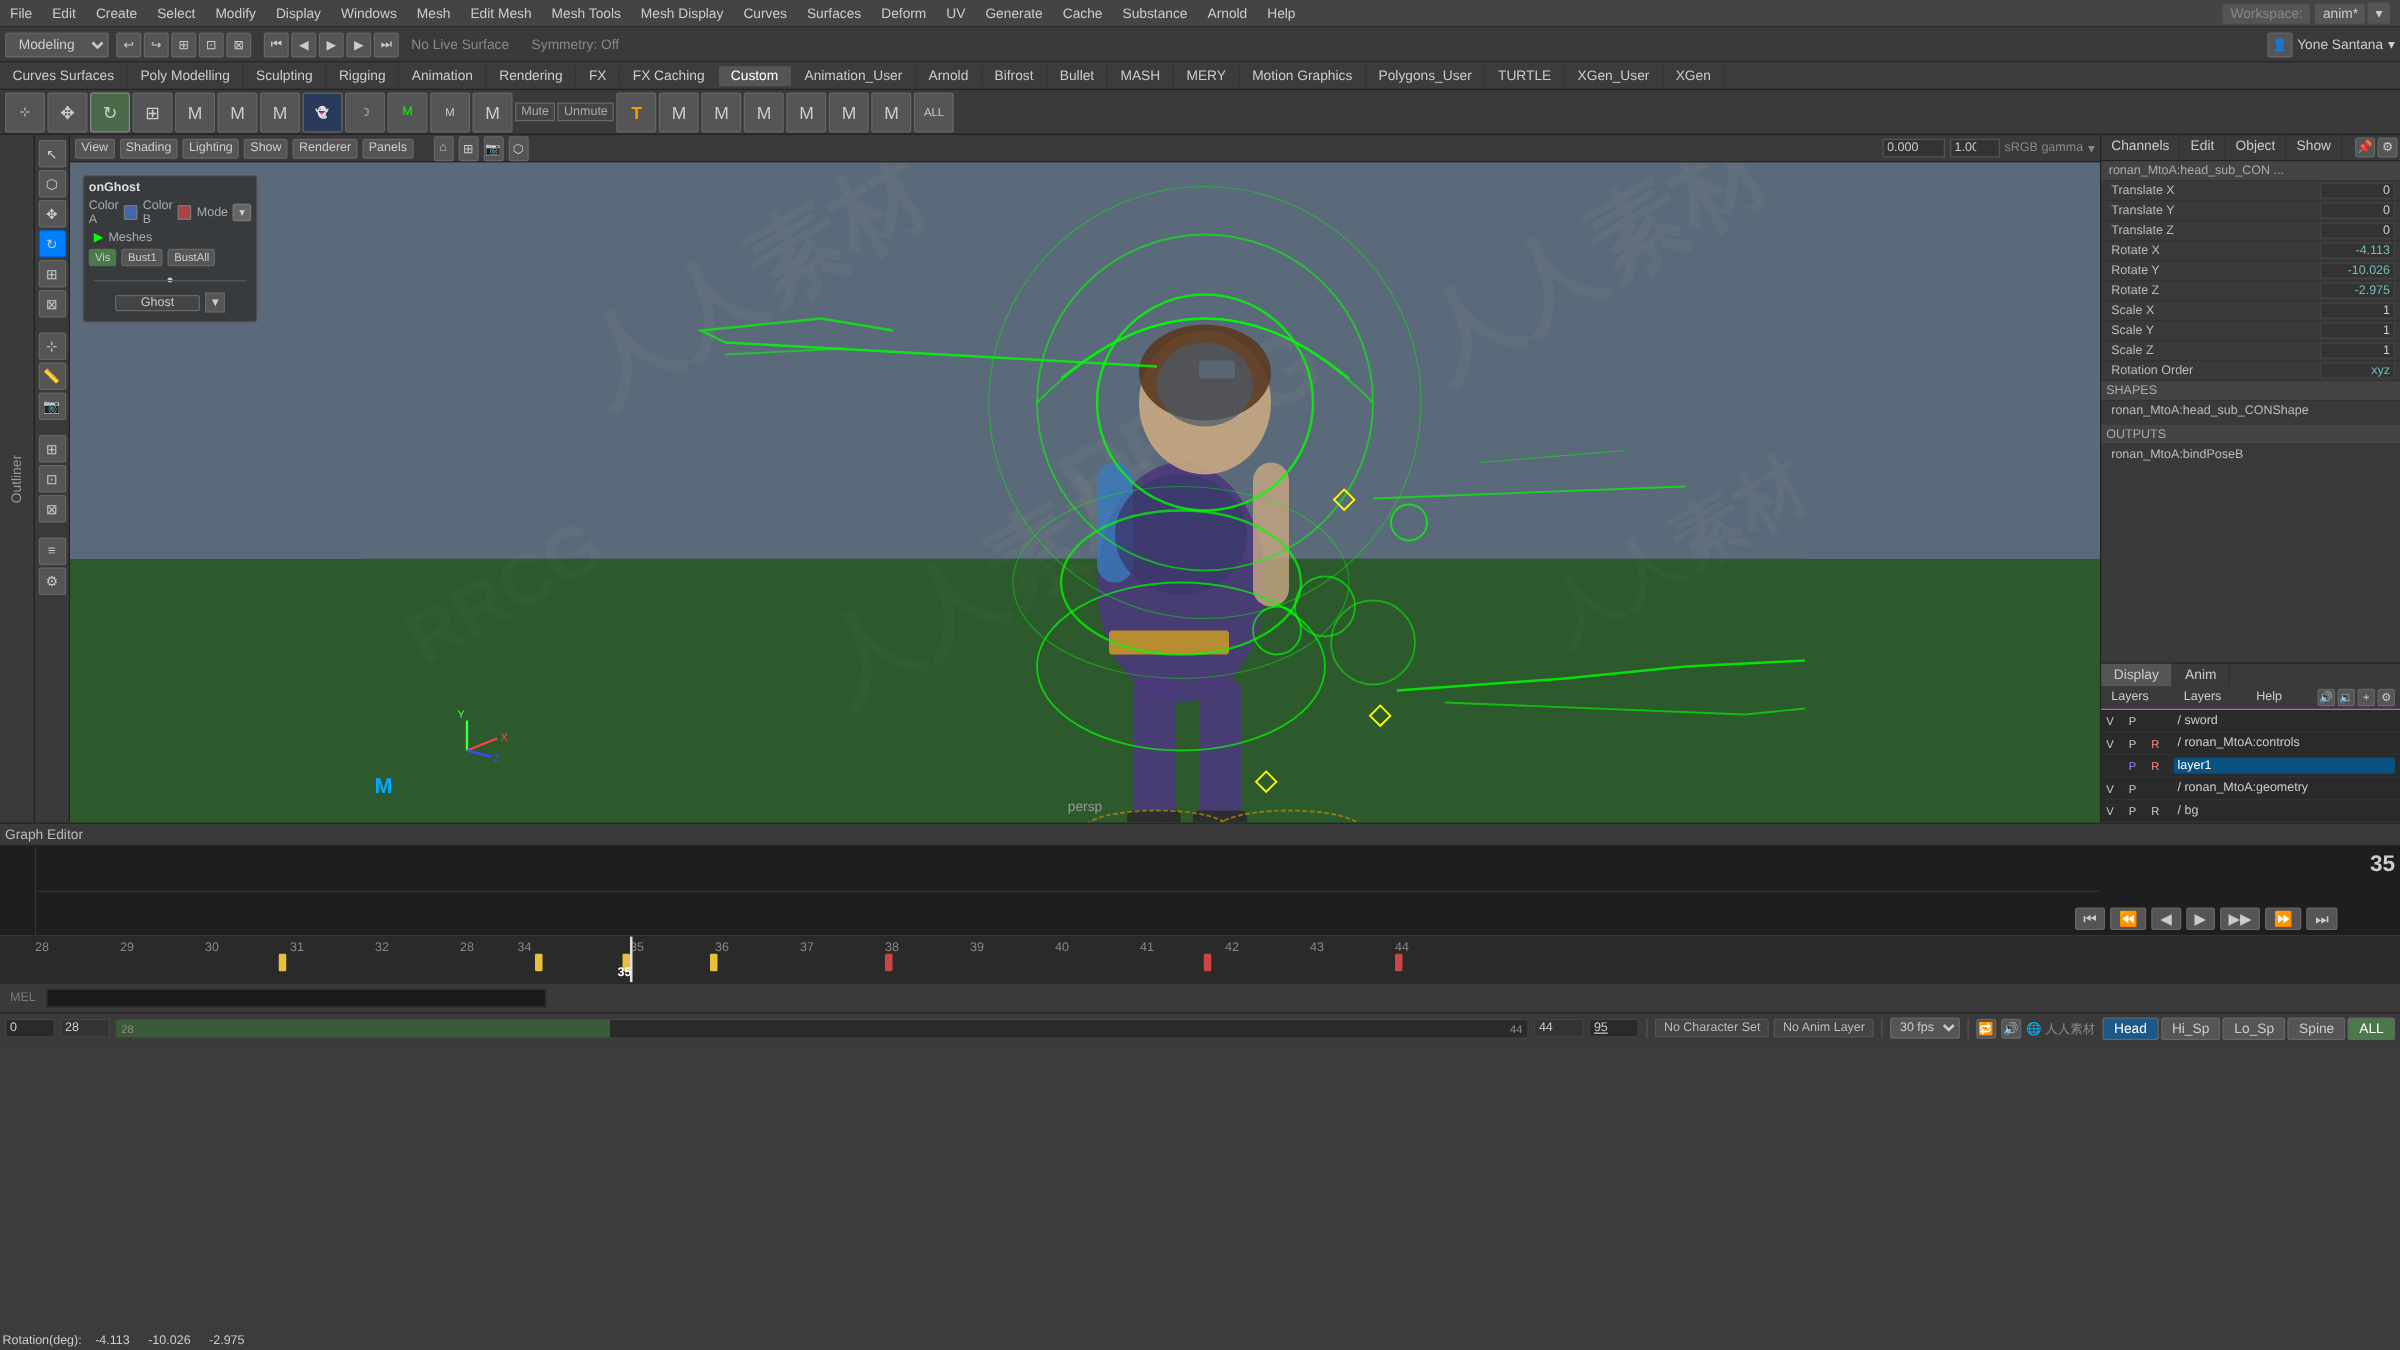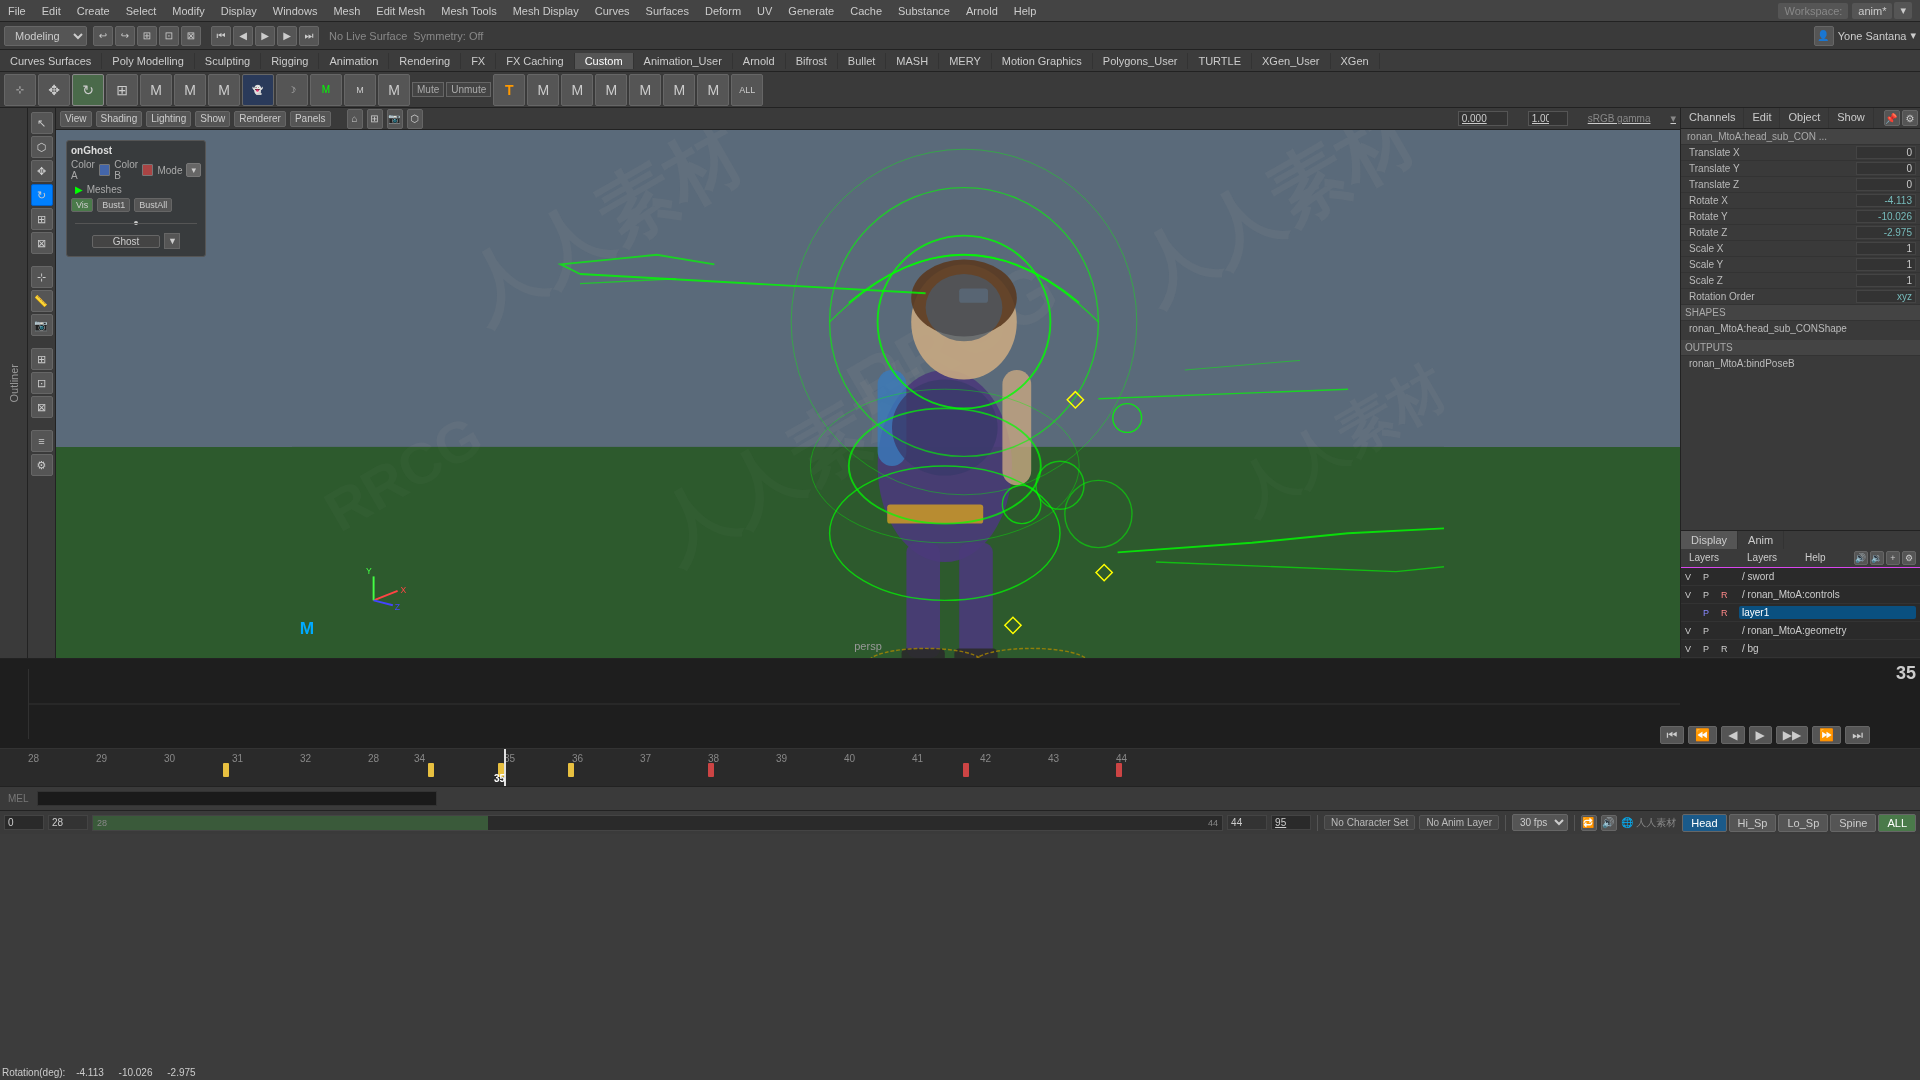--- a/index.html
+++ b/index.html
@@ -166,21 +166,21 @@
     <div class="icon-btn">⊠</div>
   </div>
   <div style="display:flex; gap:2px; margin-left:8px;">
     <div class="icon-btn">⏮</div>
     <div class="icon-btn">◀</div>
     <div class="icon-btn">▶</div>
     <div class="icon-btn">▶</div>
     <div class="icon-btn">⏭</div>
   </div>
   <div style="margin-left:8px; font-size:11px; color:#888;">No Live Surface</div>
-  <div style="margin-left:4px; font-size:11px; color:#888;">Symmetry: Off</div>
+  <div style="margin-left:16px; font-size:11px; color:#888;">Symmetry: Off</div>
   <div style="margin-left:auto; display:flex; align-items:center; gap:4px;">
     <div class="icon-btn">👤</div>
     <span style="font-size:11px; color:#ccc;">Yone Santana</span>
     <span style="color:#ccc;">▾</span>
   </div>
 </div>
 
 <div id="shelf-tabs">
   <div class="shelf-tab">Curves Surfaces</div>
   <div class="shelf-tab">Poly Modelling</div>
@@ -262,21 +262,21 @@
       <div class="vp-btn">Shading</div>
       <div class="vp-btn">Lighting</div>
       <div class="vp-btn">Show</div>
       <div class="vp-btn">Renderer</div>
       <div class="vp-btn">Panels</div>
       <div style="width:8px;"></div>
       <div class="icon-btn" style="width:16px;">⌂</div>
       <div class="icon-btn" style="width:16px;">⊞</div>
       <div class="icon-btn" style="width:16px;">📷</div>
       <div class="icon-btn" style="width:16px;">⬡</div>
-      <div style="margin-left:auto; display:flex; align-items:center; gap:20px;text-decoration:underline;">
+      <div style="margin-left:auto; display:flex; align-items:center; gap:4px;">
         <input type="number" value="0.000" style="width: 50px; background: rgb(51, 51, 51); border: 1px solid rgb(85, 85, 85); color: rgb(204, 204, 204); font-size: 10px; padding: 1px 3px;">
         <input type="number" value="1.00" style="width: 40px; background: rgb(51, 51, 51); border: 1px solid rgb(85, 85, 85); color: rgb(204, 204, 204); font-size: 10px; padding: 1px 3px;">
         <span style="font-size:10px; color:#888;">sRGB gamma</span>
         <span style="color:#888; cursor:pointer;">▾</span>
       </div>
     </div>
 
     <div id="viewport-canvas">
 
       <div id="ghost-panel">
@@ -514,20 +514,23 @@
         <span class="layer-v">V</span>
         <span class="layer-p">P</span>
         <span class="layer-r">R</span>
         <span class="layer-name">/ bg</span>
       </div>
     </div>
   </div>
 </div>
 
 <div id="graph-editor">
+  <div id="graph-editor-header">
+    <span id="graph-editor-label">Graph Editor</span>
+  </div>
   <div id="graph-timeline">
 
     <div style="position:absolute; top:0; left:28px; right:240px; height:100%; display:flex; align-items:center;">
 
       <svg width="100%" height="70" style="position:absolute;">
         <line x1="0" y1="0" x2="0" y2="70" stroke="#444" stroke-width="1"></line>
 
         <line x1="0" y1="35" x2="100%" y2="35" stroke="#333" stroke-width="1"></line>
       </svg>
     </div>

